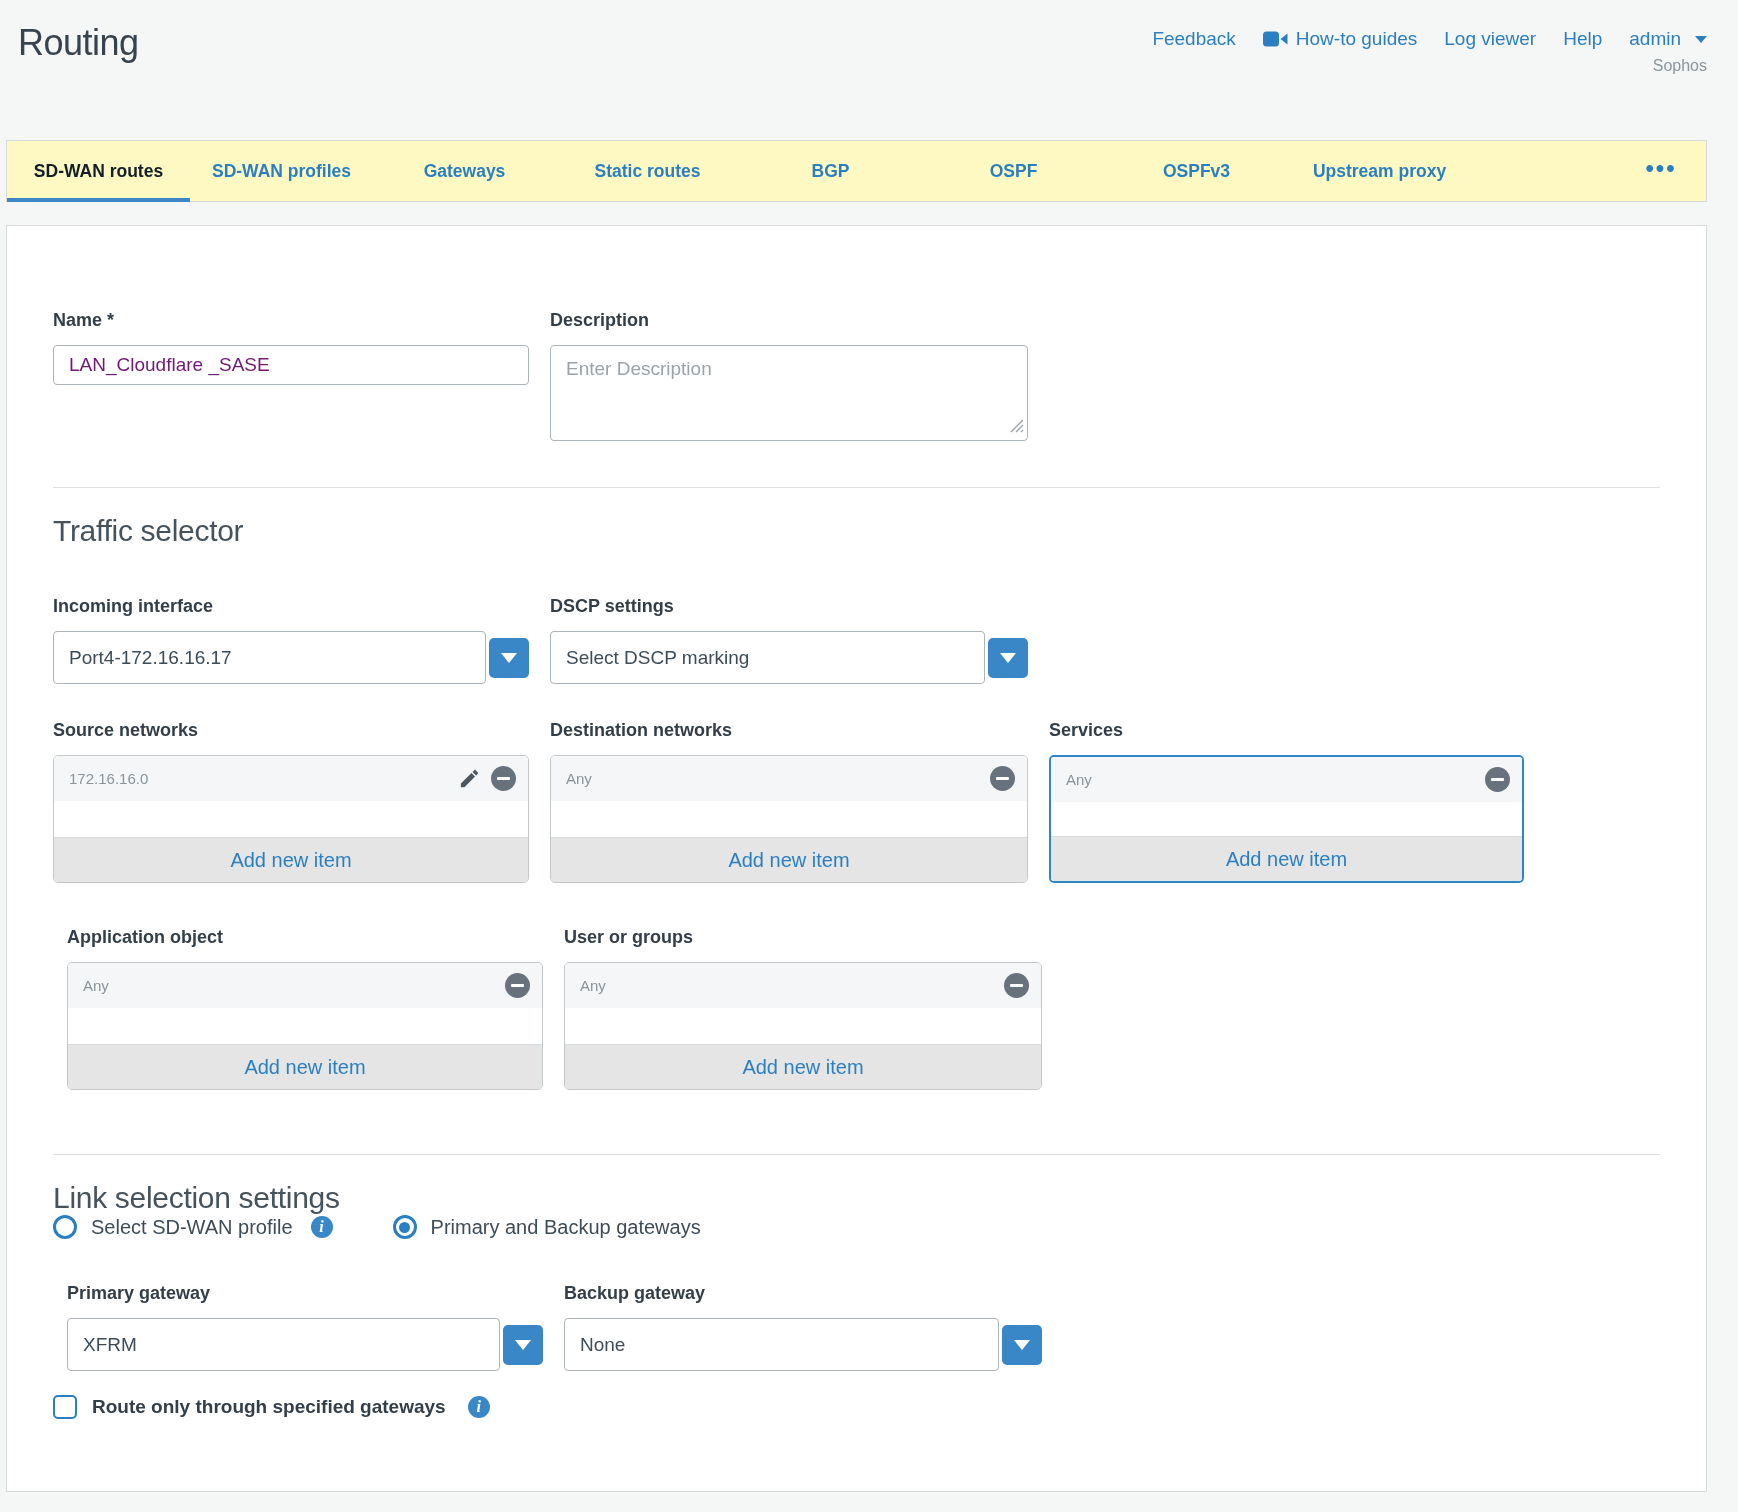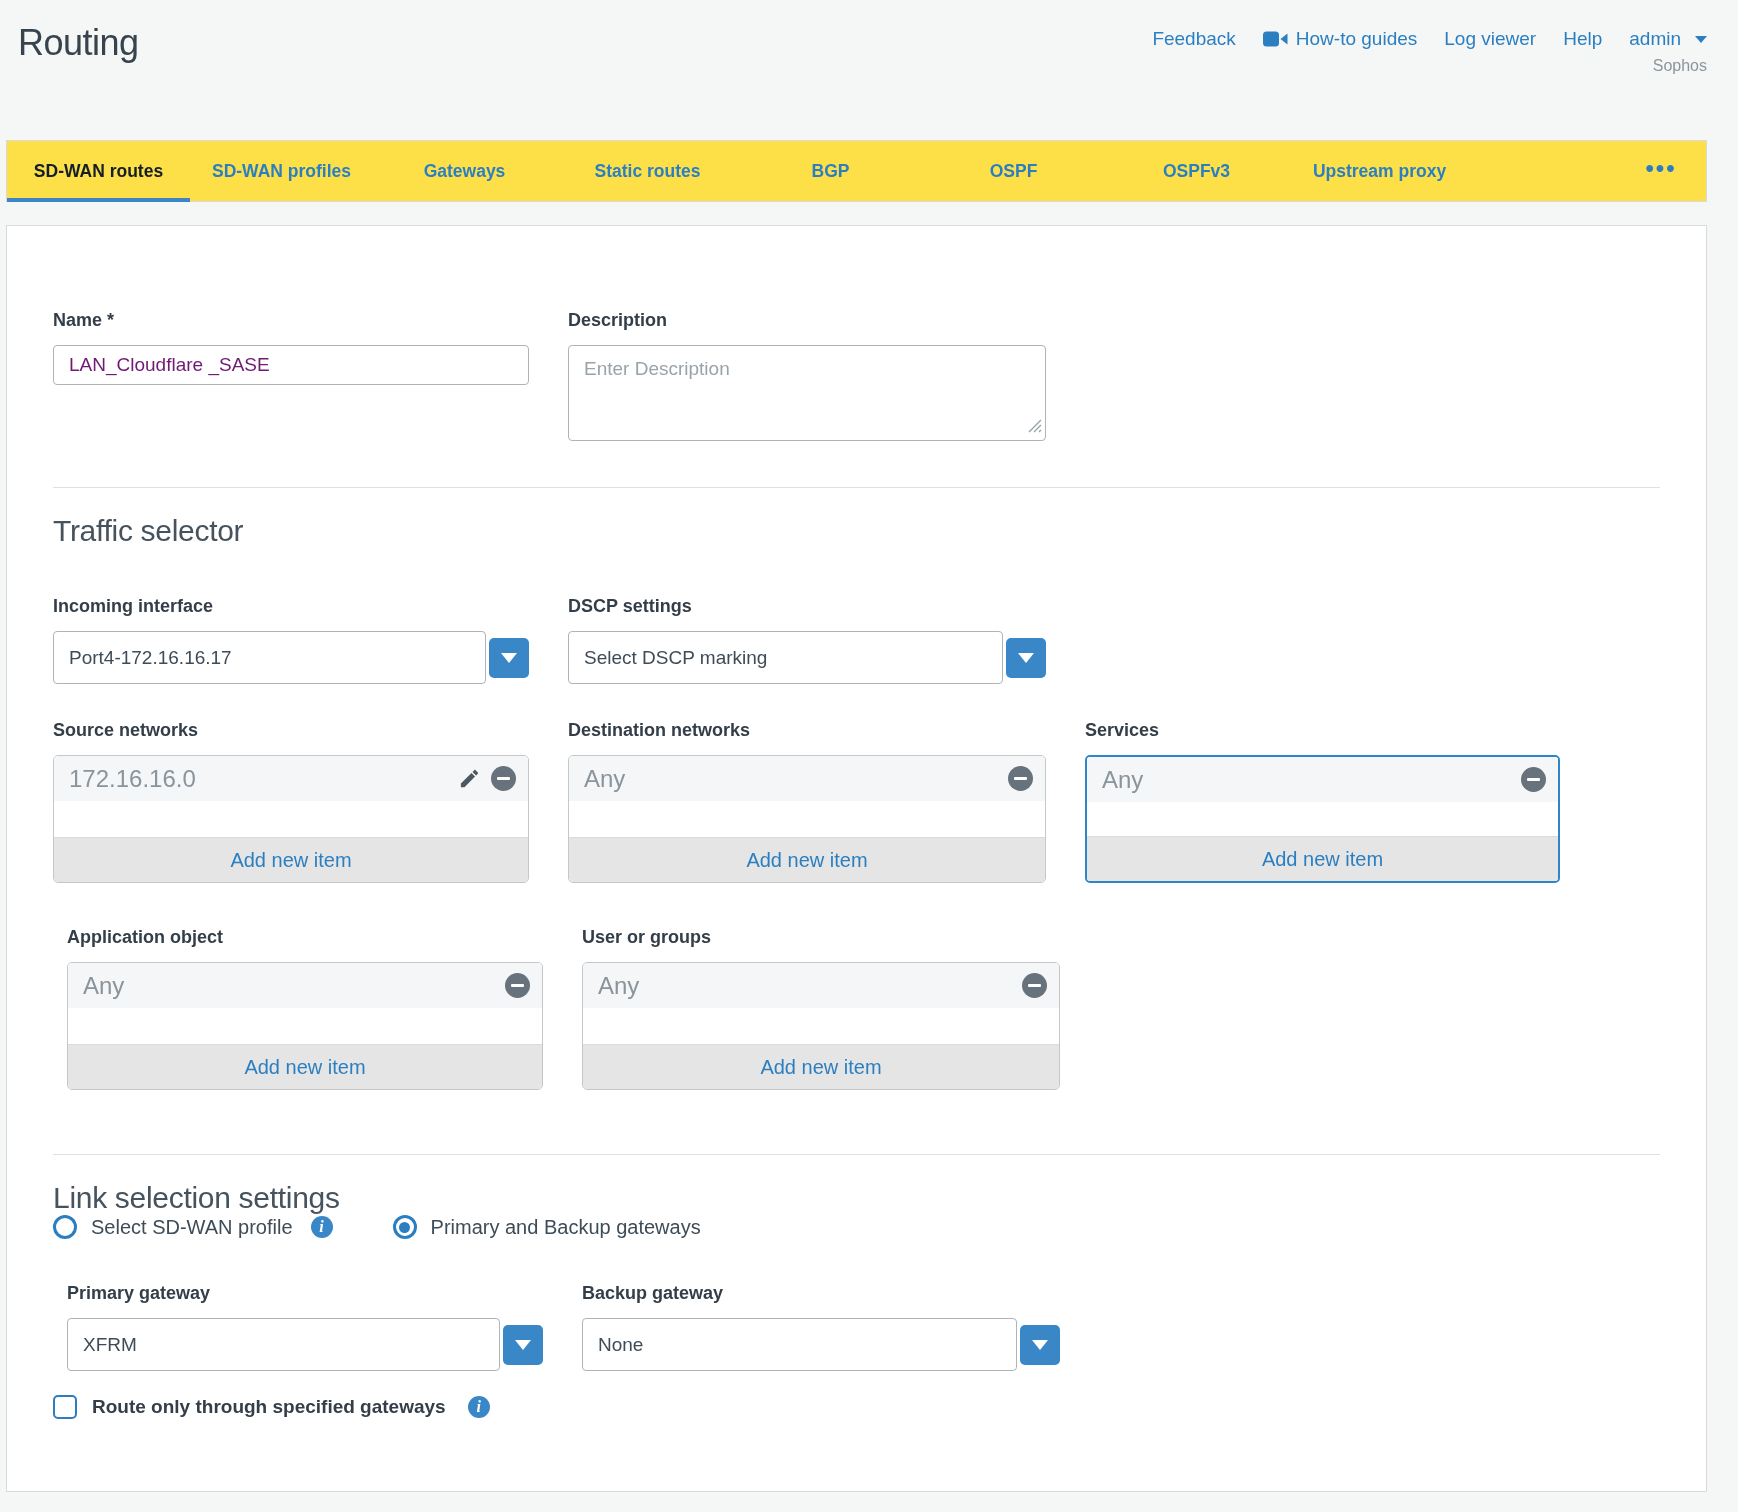--- a/index.html
+++ b/index.html
@@ -15,35 +15,35 @@
   .header { position:relative; height:140px; padding:20px 31px 0 18px; display:flex; justify-content:space-between; }
   .page-title { font-size:36px; font-weight:400; color:#37444e; letter-spacing:-0.5px; margin-top:2px; }
   .header-right { text-align:right; }
   .top-nav { display:flex; align-items:center; gap:27px; justify-content:flex-end; padding-top:8px; }
   .top-nav a { color:#2b7fc1; font-size:19px; text-decoration:none; display:flex; align-items:center; gap:8px; cursor:pointer; }
   .caret-down { width:0; height:0; border-left:6px solid transparent; border-right:6px solid transparent; border-top:7px solid #2b7fc1; display:inline-block; margin-left:6px; }
   .brand { color:#8b959c; font-size:16px; margin-top:7px; }
   .video-icon svg { display:block; }
   
   .tabbar {
-    margin:0 31px 0 6px; height:62px; background:#fde047;
+    margin:0 31px 0 6px; height:62px; background:#fef9c3;
     border:1px solid #d8dbdd; display:flex; align-items:stretch;
   }
   .tab { width:183px; display:flex; align-items:center; justify-content:center;
     font-size:17.5px; font-weight:bold; color:#2b7fc1; cursor:pointer; position:relative; }
   .tab.active { color:#121e28; }
   .tab.active::after { content:""; position:absolute; left:0; right:0; bottom:-1px; height:4px; background:#3d85c6; }
   .tab-more { margin-left:auto; width:90px; display:flex; align-items:center; justify-content:center; cursor:pointer; padding-bottom:6px; }
   .tab-more span { color:#2b7fc1; font-size:24px; font-weight:bold; letter-spacing:2px; }
   
   .card {
     margin:23px 31px 0 6px; background:#fff; border:1px solid #d8dbdd;
     min-height:1267px; padding:84px 46px 60px 46px;
   }
-  .grid { display:grid; grid-template-columns:476px 478px 475px; column-gap:39px; align-items:start; }
+  .grid { display:grid; grid-template-columns:476px 478px 475px; column-gap:21px; align-items:start; }
   .field-label { font-size:18px; font-weight:bold; color:#333e48; margin-bottom:14px; }
   .text-input {
     width:100%; height:40px; border:1px solid #adb4ba; border-radius:4px;
     font-family:"Liberation Sans", sans-serif; font-size:19px; color:#701a75; padding:0 15px; background:#fff; outline:none;
   }
   .textarea-wrap { position:relative; }
   textarea.text-area {
     width:100%; height:96px; border:1px solid #adb4ba; border-radius:4px; resize:none;
     font-family:"Liberation Sans", sans-serif; font-size:19px; color:#3e4c58; padding:12px 15px; outline:none;
   }
@@ -58,21 +58,21 @@
   .dropdown { display:flex; align-items:center; cursor:pointer; }
   .dd-body {
     flex:1; height:53px; border:1px solid #adb4ba; border-radius:4px; background:#fff;
     display:flex; align-items:center; padding:0 15px; font-size:19px; color:#3e4c58; margin-right:3px;
   }
   .dd-btn { width:40px; height:40px; background:#3a87c8; border-radius:5px; display:flex; align-items:center; justify-content:center; flex:0 0 auto; }
   .dd-btn .tri { width:0; height:0; border-left:8px solid transparent; border-right:8px solid transparent; border-top:10px solid #fff; }
   
   .listbox { border:1px solid #c3c8cb; border-radius:5px; height:128px; display:flex; flex-direction:column; background:#fff; overflow:hidden; }
   .listbox.focused { border:2px solid #2e86c8; }
-  .lb-item { height:45px; flex:0 0 auto; background:#f4f6f7; display:flex; align-items:center; padding:0 12px 0 15px; font-size:24px; color:#8a949c; gap:10px; }
+  .lb-item { height:45px; flex:0 0 auto; background:#f4f6f7; display:flex; align-items:center; padding:0 12px 0 15px; font-size:15px; color:#8a949c; gap:10px; }
   .lb-item .lb-text { flex:1; }
   .lb-mid { flex:1; background:#fff; }
   .lb-footer { height:45px; flex:0 0 auto; border-top:1px solid #d9dcde; background:#e5e5e5; display:flex; align-items:center; justify-content:center; font-size:20px; color:#2b7fc1; cursor:pointer; }
   .icon-minus { width:25px; height:25px; border-radius:50%; background:#68727c; display:flex; align-items:center; justify-content:center; flex:0 0 auto; cursor:pointer; }
   .icon-minus i { display:block; width:13px; height:3.5px; background:#fff; border-radius:1px; }
   .icon-pencil { cursor:pointer; display:flex; }
   
   .radio-row { display:flex; align-items:center; }
   .radio { width:24px; height:24px; border:3px solid #2b7fc1; border-radius:50%; background:#fff; flex:0 0 auto; display:flex; align-items:center; justify-content:center; cursor:pointer; }
   .radio.checked::after { content:""; width:11px; height:11px; border-radius:50%; background:#2b7fc1; }

